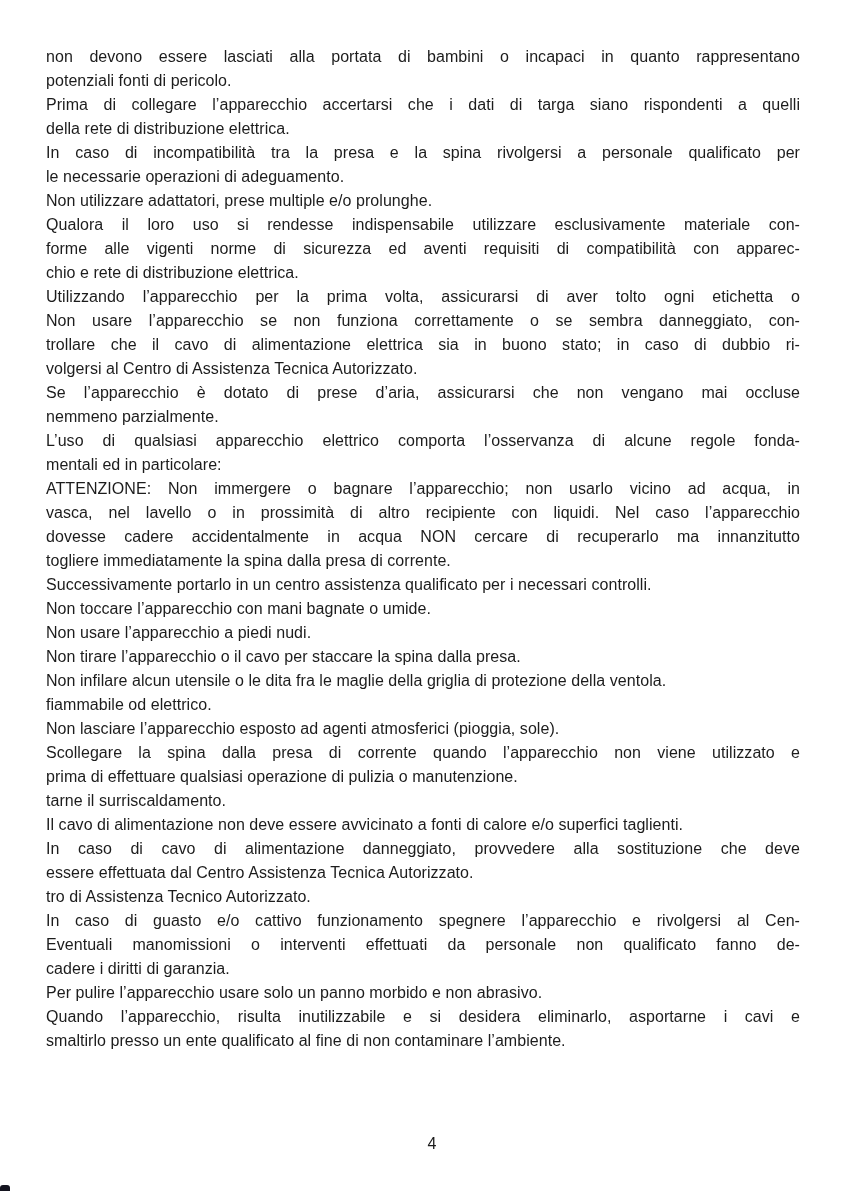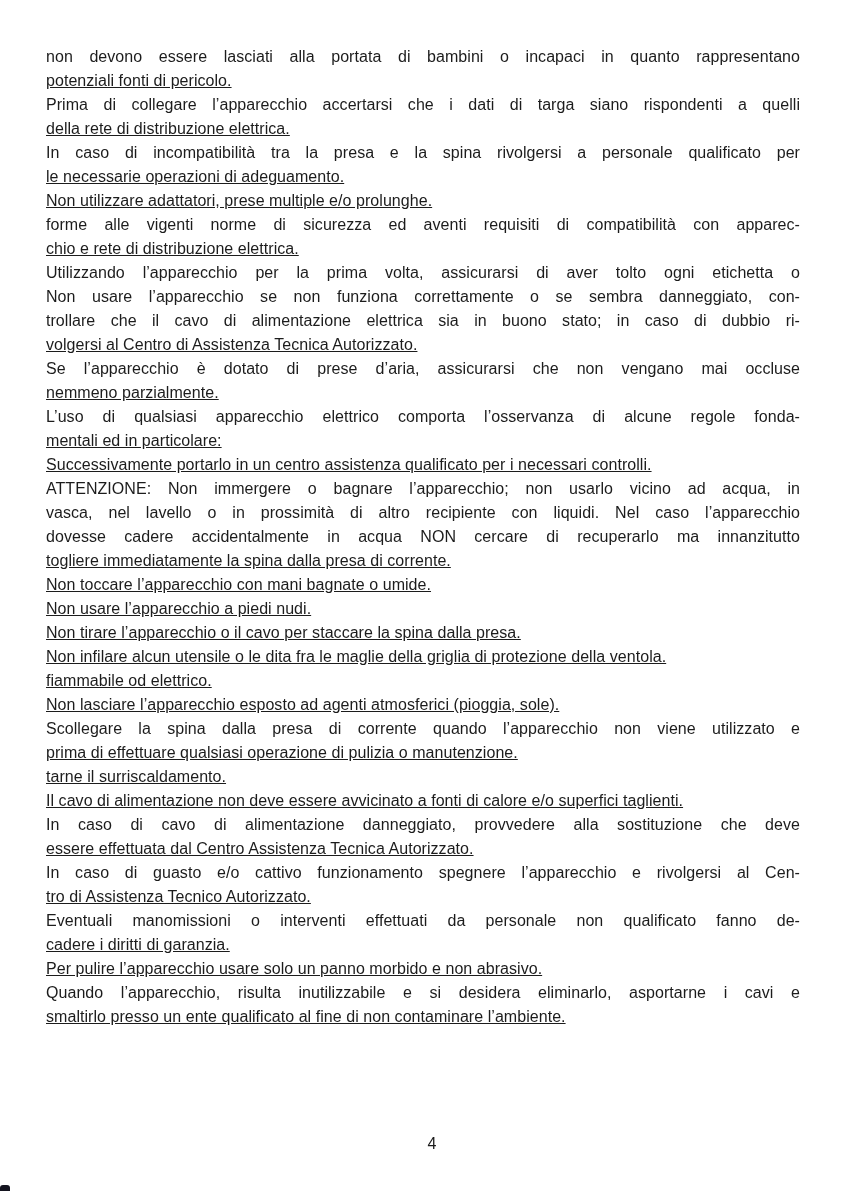--- a/index.html
+++ b/index.html
@@ -32,21 +32,20 @@
     font-size: 16px;
     line-height: 24px;
     letter-spacing: 0.05px;
     text-align: justify;
     text-align-last: justify;
     -moz-text-align-last: justify;
     white-space: normal;
   }
   .line.last {
     text-align-last: left;
-    text-decoration: underline;
     -moz-text-align-last: left;
   }
   .footer {
     position: absolute;
     top: 1132px;
     left: 0;
     width: 100%;
     text-align: center;
     font-size: 16px;
     line-height: 24px;
@@ -76,47 +75,48 @@
         <div class="line last">della rete di distribuzione elettrica.</div>
       </div>
       <div class="paragraph">
         <div class="line">In caso di incompatibilità tra la presa e la spina rivolgersi a personale qualificato per</div>
         <div class="line last">le necessarie operazioni di adeguamento.</div>
       </div>
       <div class="paragraph">
         <div class="line last">Non utilizzare adattatori, prese multiple e/o prolunghe.</div>
       </div>
       <div class="paragraph">
+        <div class="line">Qualora il loro uso si rendesse indispensabile utilizzare esclusivamente materiale con-</div>
         <div class="line">forme alle vigenti norme di sicurezza ed aventi requisiti di compatibilità con apparec-</div>
         <div class="line last">chio e rete di distribuzione elettrica.</div>
       </div>
       <div class="paragraph">
         <div class="line">Utilizzando l’apparecchio per la prima volta, assicurarsi di aver tolto ogni etichetta o</div>
       </div>
       <div class="paragraph">
         <div class="line">Non usare l’apparecchio se non funziona correttamente o se sembra danneggiato, con-</div>
         <div class="line">trollare che il cavo di alimentazione elettrica sia in buono stato; in caso di dubbio ri-</div>
         <div class="line last">volgersi al Centro di Assistenza Tecnica Autorizzato.</div>
       </div>
       <div class="paragraph">
         <div class="line">Se l’apparecchio è dotato di prese d’aria, assicurarsi che non vengano mai occluse</div>
         <div class="line last">nemmeno parzialmente.</div>
       </div>
       <div class="paragraph">
         <div class="line">L’uso di qualsiasi apparecchio elettrico comporta l’osservanza di alcune regole fonda-</div>
         <div class="line last">mentali ed in particolare:</div>
       </div>
       <div class="paragraph">
-        <div class="line last">Successivamente portarlo in un centro assistenza qualificato per i necessari controlli.</div>
-      </div>
-      <div class="paragraph">
         <div class="line">ATTENZIONE: Non immergere o bagnare l’apparecchio; non usarlo vicino ad acqua, in</div>
         <div class="line">vasca, nel lavello o in prossimità di altro recipiente con liquidi. Nel caso l’apparecchio</div>
         <div class="line">dovesse cadere accidentalmente in acqua NON cercare di recuperarlo ma innanzitutto</div>
         <div class="line last">togliere immediatamente la spina dalla presa di corrente.</div>
+      </div>
+      <div class="paragraph">
+        <div class="line last">Successivamente portarlo in un centro assistenza qualificato per i necessari controlli.</div>
       </div>
       <div class="paragraph">
         <div class="line last">Non toccare l’apparecchio con mani bagnate o umide.</div>
       </div>
       <div class="paragraph">
         <div class="line last">Non usare l’apparecchio a piedi nudi.</div>
       </div>
       <div class="paragraph">
         <div class="line last">Non tirare l’apparecchio o il cavo per staccare la spina dalla presa.</div>
       </div>
@@ -137,22 +137,22 @@
         <div class="line last">tarne il surriscaldamento.</div>
       </div>
       <div class="paragraph">
         <div class="line last">Il cavo di alimentazione non deve essere avvicinato a fonti di calore e/o superfici taglienti.</div>
       </div>
       <div class="paragraph">
         <div class="line">In caso di cavo di alimentazione danneggiato, provvedere alla sostituzione che deve</div>
         <div class="line last">essere effettuata dal Centro Assistenza Tecnica Autorizzato.</div>
       </div>
       <div class="paragraph">
+        <div class="line last">tro di Assistenza Tecnico Autorizzato.</div>
         <div class="line">In caso di guasto e/o cattivo funzionamento spegnere l’apparecchio e rivolgersi al Cen-</div>
-        <div class="line last">tro di Assistenza Tecnico Autorizzato.</div>
       </div>
       <div class="paragraph">
         <div class="line">Eventuali manomissioni o interventi effettuati da personale non qualificato fanno de-</div>
         <div class="line last">cadere i diritti di garanzia.</div>
       </div>
       <div class="paragraph">
         <div class="line last">Per pulire l’apparecchio usare solo un panno morbido e non abrasivo.</div>
       </div>
       <div class="paragraph">
         <div class="line">Quando l’apparecchio, risulta inutilizzabile e si desidera eliminarlo, asportarne i cavi e</div>

